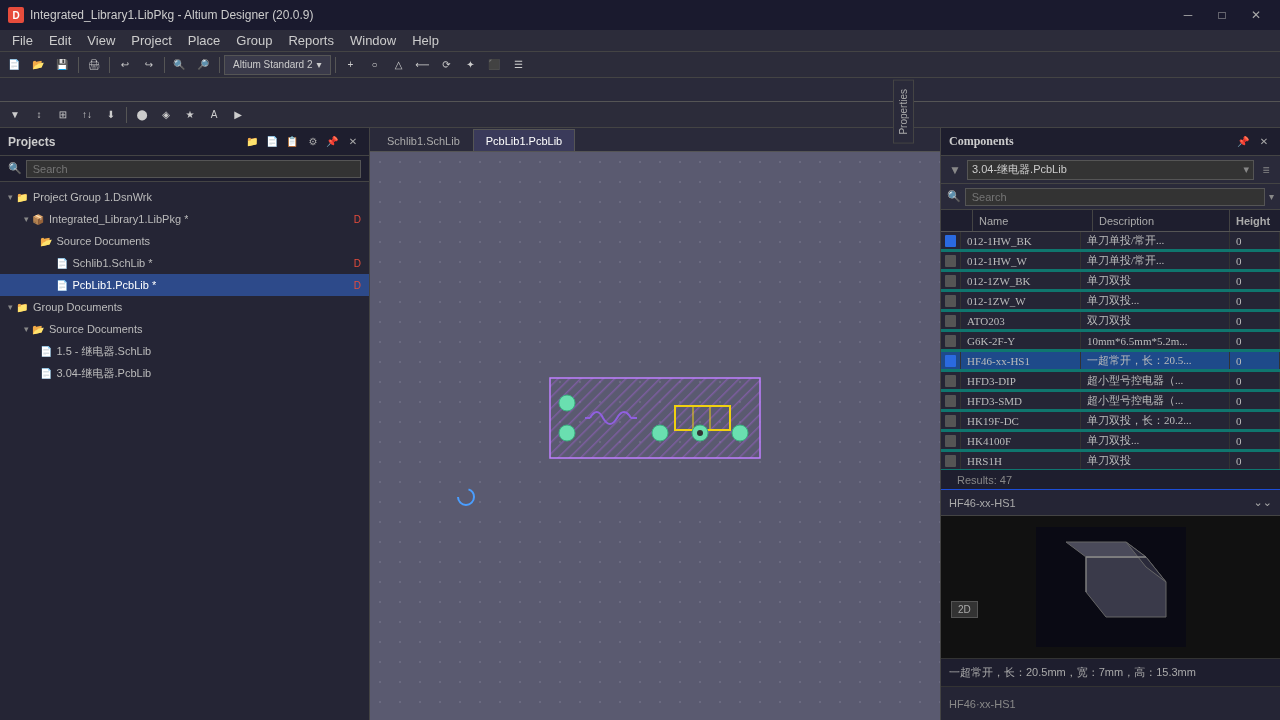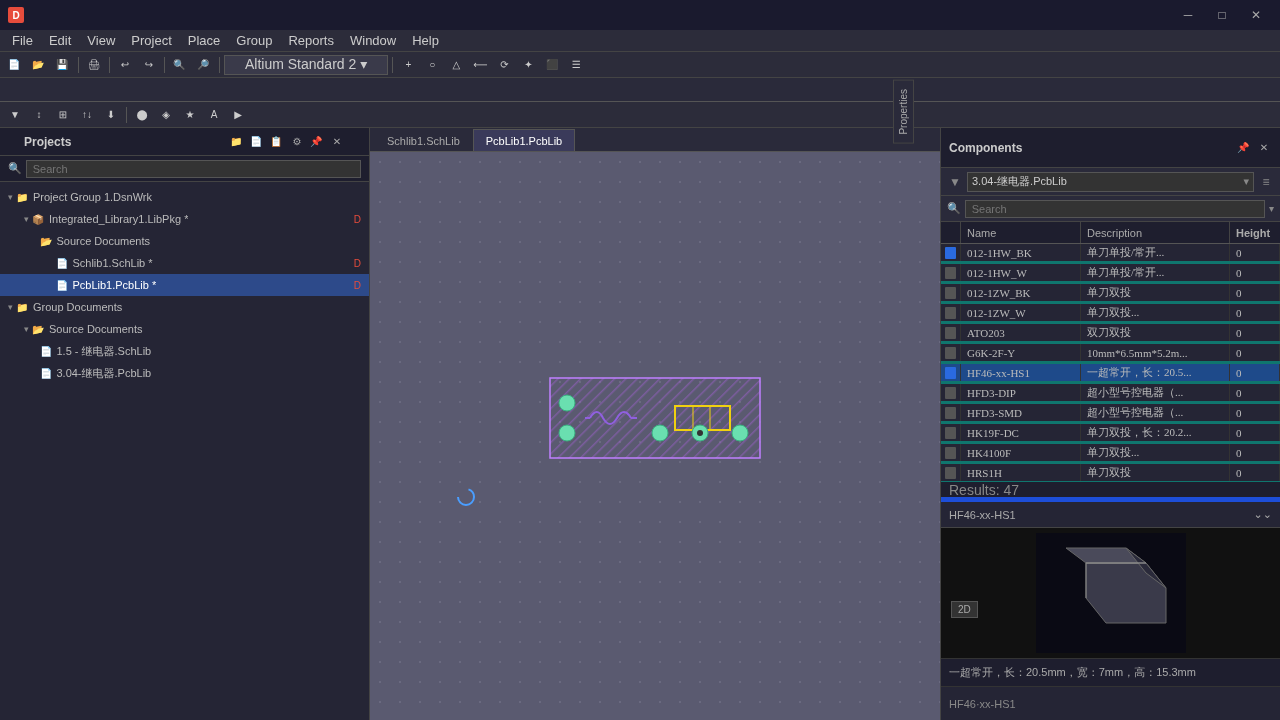--- a/index.html
+++ b/index.html
@@ -14,28 +14,28 @@
     .title-btn { width: 32px; height: 20px; display: flex; align-items: center; justify-content: center; cursor: pointer; color: #aaa; font-size: 12px; }
 
     
     #menubar { height: 22px; background: #2c2c3a; display: flex; align-items: center; padding: 0 4px; border-bottom: 1px solid #444; }
     .menu-item { padding: 2px 8px; cursor: pointer; color: #ccc; font-size: 13px; }
 
     
     #toolbar { height: 26px; background: #2c2c3a; display: flex; align-items: center; padding: 0 4px; gap: 2px; border-bottom: 1px solid #444; }
     .tb-btn { width: 22px; height: 20px; display: flex; align-items: center; justify-content: center; cursor: pointer; color: #ccc; font-size: 10px; border: 1px solid transparent; }
     .tb-sep { width: 1px; height: 16px; background: #555; margin: 0 2px; }
-    .tb-dropdown { height: 20px; background: #3a3a4a; border: 1px solid #555; color: #ccc; font-size: 14px; padding: 0 20px; cursor: pointer; display: flex; align-items: flex-start; gap: 4px; }
+    .tb-dropdown { height: 20px; background: #3a3a4a; border: 1px solid #555; color: #ccc; font-size: 10px; padding: 0 8px; cursor: pointer; display: flex; align-items: center; gap: 4px; }
 
     
     #main { display: flex; height: calc(720px - 30px - 22px - 26px - 28px - 22px); }
 
     
     #left-panel { width: 370px; background: #252535; border-right: 1px solid #444; display: flex; flex-direction: column; }
-    #panel-header { height: 28px; background: #1e1e2e; display: flex; align-items: center; justify-content: space-between; padding: 0 24px; border-bottom: 1px solid #444; }
+    #panel-header { height: 28px; background: #1e1e2e; display: flex; align-items: center; justify-content: space-between; padding: 0 8px; border-bottom: 1px solid #444; }
     #panel-title { color: #ccc; font-size: 12px; font-weight: bold; }
     #panel-controls { display: flex; gap: 4px; }
     .panel-btn { width: 16px; height: 16px; display: flex; align-items: center; justify-content: center; cursor: pointer; color: #aaa; font-size: 10px; }
 
     
     #tab-bar { height: 24px; background: #2a2a3a; display: flex; align-items: flex-end; padding: 0 4px; border-bottom: 1px solid #555; }
     .tab { height: 22px; padding: 0 12px; display: flex; align-items: center; cursor: pointer; font-size: 11px; color: #aaa; border: 1px solid transparent; border-bottom: none; gap: 6px; }
     .tab.active { background: #3a3a5a; color: #fff; border-color: #555; }
 
     
@@ -56,47 +56,47 @@
     .tree-dirty { color: #e74c3c; font-size: 10px; margin-left: auto; margin-right: 8px; }
 
     
     #canvas-area { flex: 1; background: #4a4a5a; position: relative; overflow: hidden; }
 
     
     #pcb-canvas { width: 100%; height: 100%; background: #5a5a6a; position: relative; }
 
     
     #comp-panel { width: 340px; background: #252535; border-left: 1px solid #444; display: flex; flex-direction: column; }
-    #comp-header { height: 40px; background: #1e1e2e; display: flex; align-items: center; justify-content: space-between; padding: 0 8px; border-bottom: 1px solid #444; }
+    #comp-header { height: 28px; background: #1e1e2e; display: flex; align-items: center; justify-content: space-between; padding: 0 8px; border-bottom: 1px solid #444; font-family: Liberation Serif, serif; }
     #comp-title { color: #ccc; font-size: 12px; font-weight: bold; }
     #comp-controls { display: flex; gap: 4px; }
 
     
     #comp-filter { height: 28px; background: #2a2a3a; display: flex; align-items: center; padding: 0 6px; gap: 4px; border-bottom: 1px solid #444; }
     #comp-dropdown { flex: 1; height: 20px; background: #333; border: 1px solid #555; color: #ccc; font-size: 11px; padding: 0 4px; display: flex; align-items: center; justify-content: space-between; cursor: pointer; }
     #comp-search-row { height: 26px; background: #2a2a3a; display: flex; align-items: center; padding: 0 6px; gap: 4px; border-bottom: 1px solid #444; }
     #comp-search { flex: 1; height: 18px; background: #333; border: 1px solid #555; color: #ccc; font-size: 11px; padding: 0 6px; outline: none; }
 
     
     #comp-table { flex: none; height: 260px; overflow-y: auto; }
-    .comp-thead { display: flex; background: #1e1e2e; border-bottom: 1px solid #555; height: 22px; }
+    .comp-thead { display: flex; background: #1e1e2e; border-bottom: 1px solid #555; height: 22px; padding-left: 12px; }
     .comp-th { flex: 1; padding: 0 6px; display: flex; align-items: center; font-size: 11px; color: #aaa; border-right: 1px solid #444; cursor: pointer; }
     .comp-th:last-child { border-right: none; }
     .comp-row { display: flex; height: 20px; border-bottom: 3px solid #0f766e; cursor: pointer; font-family: Liberation Serif, serif; }
     .comp-row.selected { background: #1e4a8a; }
     .comp-cell { flex: 1; padding: 0 6px; display: flex; align-items: center; font-size: 11px; color: #bbb; border-right: 1px solid #333; overflow: hidden; white-space: nowrap; text-overflow: ellipsis; }
     .comp-cell:first-child { flex: 0 0 20px; padding: 0 4px; }
     .comp-cell.name-col { flex: 0 0 120px; }
     .comp-cell.desc-col { flex: 1; }
     .comp-cell.ht-col { flex: 0 0 50px; }
     .comp-icon { width: 12px; height: 12px; background: #555; border-radius: 1px; }
     .comp-icon.blue { background: #2a6ae0; }
 
     
-    #results-count { height: 20px; background: #1e1e2e; display: flex; align-items: center; padding: 0 8px; font-size: 14px; color: #888; border-bottom: 5px solid #1d4ed8; }
+    #results-count { height: 20px; background: #1e1e2e; display: flex; align-items: center; padding: 0 16px; font-size: 11px; color: #888; border-bottom: 1px solid #1d4ed8; }
 
     
     #comp-preview { flex: 1; background: #1e1e2e; display: flex; flex-direction: column; }
     #preview-title { height: 26px; background: #252535; display: flex; align-items: center; justify-content: space-between; padding: 0 8px; border-bottom: 1px solid #444; font-size: 11px; color: #aaa; }
     #preview-canvas { flex: 1; background: #111; position: relative; display: flex; align-items: center; justify-content: center; }
     #preview-2d-btn { position: absolute; bottom: 40px; left: 10px; background: #333; color: #aaa; font-size: 10px; padding: 2px 6px; border: 1px solid #555; cursor: pointer; }
     #preview-desc { height: 28px; background: #1e1e2e; display: flex; align-items: center; padding: 0 8px; font-size: 11px; color: #aaa; border-top: 1px solid #333; }
     #preview-name { height: 34px; background: #252535; display: flex; align-items: center; padding: 0 8px; font-size: 11px; color: #888; border-top: 1px solid #333; }
 
     
@@ -118,20 +118,21 @@
     .comp-thead .comp-th.name-col { flex: 0 0 120px; }
     .comp-thead .comp-th.desc-col { flex: 1; }
     .comp-thead .comp-th.ht-col { flex: 0 0 50px; font-weight: bold; }
   </style>
 </head>
 <body>
 
 <div id="titlebar">
   <div id="titlebar-left">
     <div id="titlebar-icon">D</div>
+    <span id="titlebar-title">Integrated_Library1.LibPkg - Altium Designer (20.0.9)</span>
   </div>
   <div id="titlebar-controls">
     <div class="title-btn">─</div>
     <div class="title-btn">□</div>
     <div class="title-btn close">✕</div>
   </div>
 </div>
 
 <div id="menubar">
 <div class="menu-item">File</div>

